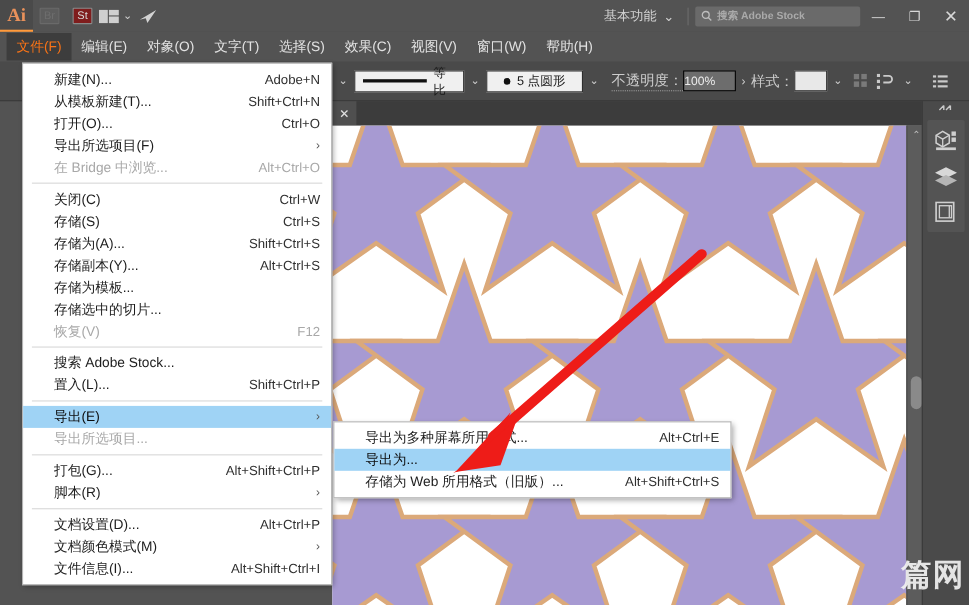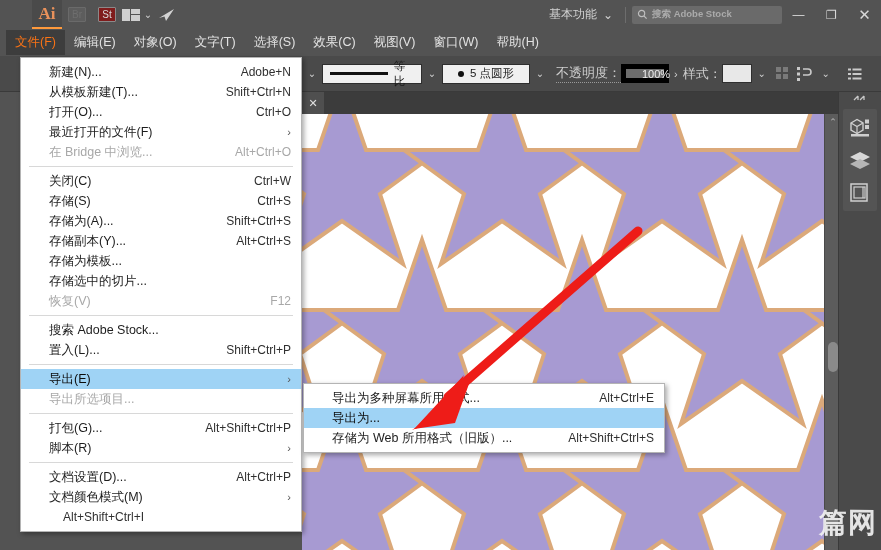--- a/index.html
+++ b/index.html
@@ -21,21 +21,20 @@
     background: #535353;
     display: flex; align-items: center;
   }
   .ai-logo {
     width: 30px; height: 29px;
     background: #4a4a4a;
     color: #e8915b; font-size: 17px; font-weight: bold;
     display: flex; align-items: center; justify-content: center;
     font-family: "Liberation Serif", serif;
     border-bottom: 2px solid #ff9a3c;
-    margin-left: 32px;
   }
   .tb-icon {
     width: 30px; height: 29px;
     display: flex; align-items: center; justify-content: center;
     color: #cfcfcf; font-size: 11px;
   }
   .tb-icon.boxed span {
     display: inline-block;
     border: 1px solid #8a8a8a; background: #7f1d1d;
     color: #d8d8d8;
@@ -102,22 +101,22 @@
     height: 20px; background: #f0f0f0; color: #1a1a1a;
     display: flex; align-items: center; justify-content: center;
     gap: 6px; padding: 0 7px; font-size: 11.5px;
     border: 1px solid #2e2e2e;
   }
   .stroke-line { width: 66px; height: 3px; background: #111; display:block; }
   .dotmark { width:6px; height:6px; border-radius:50%; background:#111; display:block;}
   .opt-label { color:#cdcdcd; font-size: 13px; border-bottom: 1px dotted #9a9a9a; }
   .opt-field {
     width: 48px; height: 19px; background: #6d6d6d; color: #ececec;
-    border: 5px solid #000000;
-    font-size: 11px; display:flex; align-items:center; padding-left:16px;
+    border: 1px solid #000000;
+    font-size: 11px; display:flex; align-items:center; padding-left:0;
   }
   .opt-arrow { color:#d0d0d0; font-size: 11px; padding: 0 5px; }
   .swatch-white {
     width: 30px; height: 19px; background: #e8e8e8; border: 1px solid #2f2f2f;
   }
   .icon-btn {
     width: 22px; height: 22px; display:flex;align-items:center;justify-content:center;
     color: #cacaca; font-size: 12px;
   }
   .icon-btn.dim { color: #777; }
@@ -408,21 +407,21 @@
     </div>
     <div class="mrow">
       <span class="lbl">从模板新建(T)...</span>
       <span class="acc">Shift+Ctrl+N</span>
     </div>
     <div class="mrow">
       <span class="lbl">打开(O)...</span>
       <span class="acc">Ctrl+O</span>
     </div>
     <div class="mrow">
-      <span class="lbl">最近打开的文件(F)</span>
+      <span class="lbl">导出所选项目(F)</span>
       <span class="sub-arrow">›</span>
     </div>
     <div class="mrow disabled">
       <span class="lbl">在 Bridge 中浏览...</span>
       <span class="acc">Alt+Ctrl+O</span>
     </div>
     <div class="msep"></div>
     <div class="mrow">
       <span class="lbl">关闭(C)</span>
       <span class="acc">Ctrl+W</span>
@@ -481,20 +480,21 @@
     <div class="msep"></div>
     <div class="mrow">
       <span class="lbl">文档设置(D)...</span>
       <span class="acc">Alt+Ctrl+P</span>
     </div>
     <div class="mrow">
       <span class="lbl">文档颜色模式(M)</span>
       <span class="sub-arrow">›</span>
     </div>
     <div class="mrow">
+      <span class="lbl">文件信息(I)...</span>
       <span class="acc">Alt+Shift+Ctrl+I</span>
     </div>
   </div>
 
   <div class="menu-panel" id="export-submenu">
     <div class="mrow">
       <span class="lbl">导出为多种屏幕所用格式...</span>
       <span class="acc">Alt+Ctrl+E</span>
     </div>
     <div class="mrow hl">

